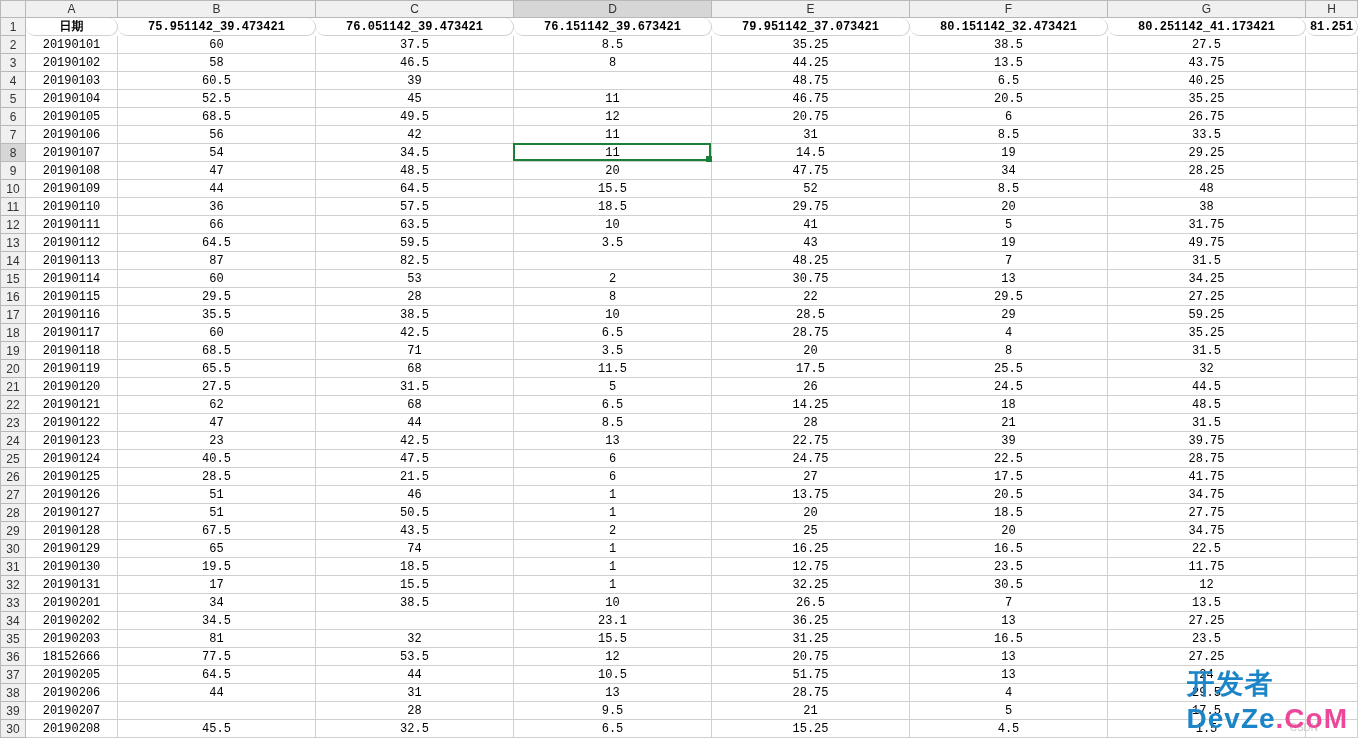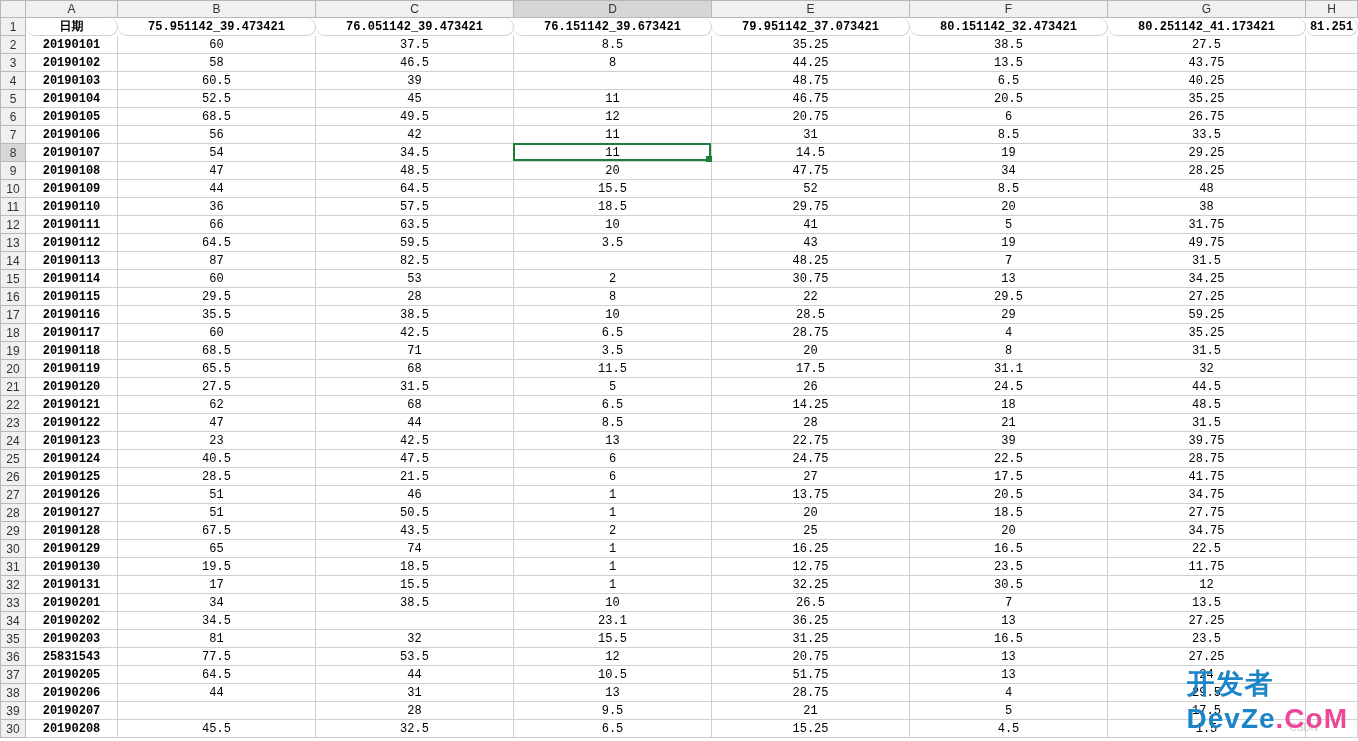--- a/index.html
+++ b/index.html
@@ -31,21 +31,21 @@
     background: #f0f0f0;
     color: #333;
     font-family: Arial, sans-serif;
     border-right: 1px solid #b8b8b8;
     border-bottom: 1px solid #b8b8b8;
   }
   .corner { border-top: 1px solid #b8b8b8; border-left: 1px solid #b8b8b8; }
   .col-header { border-top: 1px solid #b8b8b8; }
   .row-header { border-left: 1px solid #b8b8b8; }
   .cell { font-family: "Courier New", monospace; }
-  .cell.bold { font-weight: bold; }
+  .cell.bold { font-weight: normal; }
   .cell.header-row { font-weight: bold; border-radius: 9px; }
   .row-header.sel, .col-header.sel { background: #d6d6d6; }
   .selbox {
     position: absolute;
     border: 2px solid #1a7f37;
     pointer-events: none;
     background: transparent;
   }
   .selhandle {
     position: absolute;
@@ -258,21 +258,21 @@
     <div class="cell">20</div>
     <div class="cell">8</div>
     <div class="cell">31.5</div>
     <div class="cell"></div>
     <div class="row-header">20</div>
     <div class="cell bold">20190119</div>
     <div class="cell">65.5</div>
     <div class="cell">68</div>
     <div class="cell">11.5</div>
     <div class="cell">17.5</div>
-    <div class="cell">31.1</div>
+    <div class="cell">25.5</div>
     <div class="cell">32</div>
     <div class="cell"></div>
     <div class="row-header">21</div>
     <div class="cell bold">20190120</div>
     <div class="cell">27.5</div>
     <div class="cell">31.5</div>
     <div class="cell">5</div>
     <div class="cell">26</div>
     <div class="cell">24.5</div>
     <div class="cell">44.5</div>
@@ -397,21 +397,21 @@
     <div class="row-header">35</div>
     <div class="cell bold">20190203</div>
     <div class="cell">81</div>
     <div class="cell">32</div>
     <div class="cell">15.5</div>
     <div class="cell">31.25</div>
     <div class="cell">16.5</div>
     <div class="cell">23.5</div>
     <div class="cell"></div>
     <div class="row-header">36</div>
-    <div class="cell bold">25831543</div>
+    <div class="cell bold">18152666</div>
     <div class="cell">77.5</div>
     <div class="cell">53.5</div>
     <div class="cell">12</div>
     <div class="cell">20.75</div>
     <div class="cell">13</div>
     <div class="cell">27.25</div>
     <div class="cell"></div>
     <div class="row-header">37</div>
     <div class="cell bold">20190205</div>
     <div class="cell">64.5</div>

